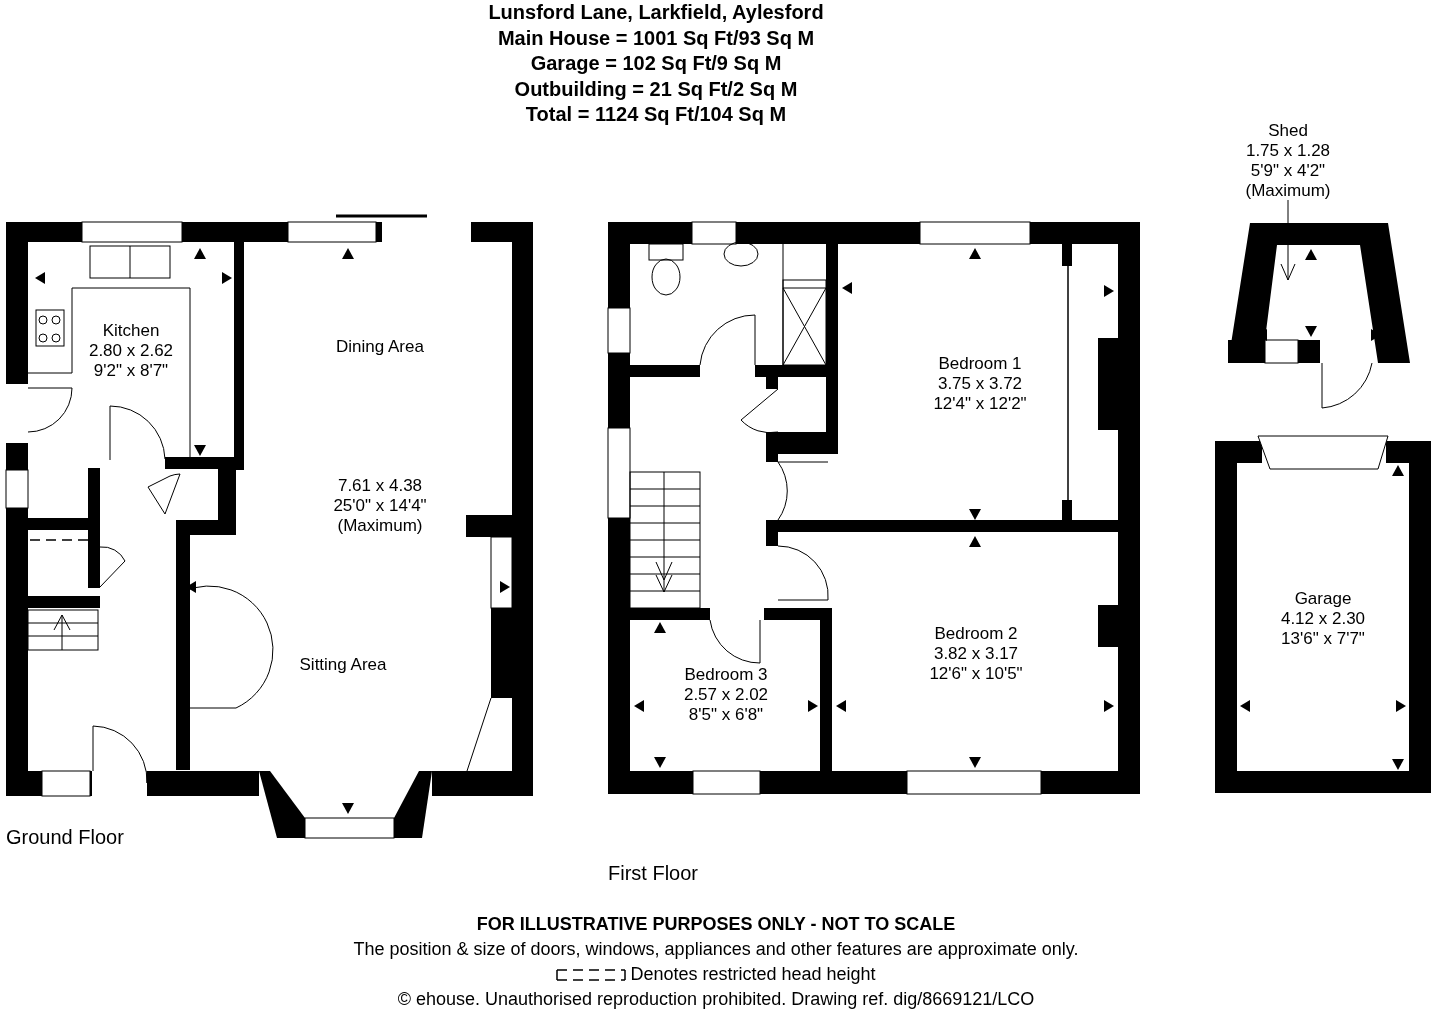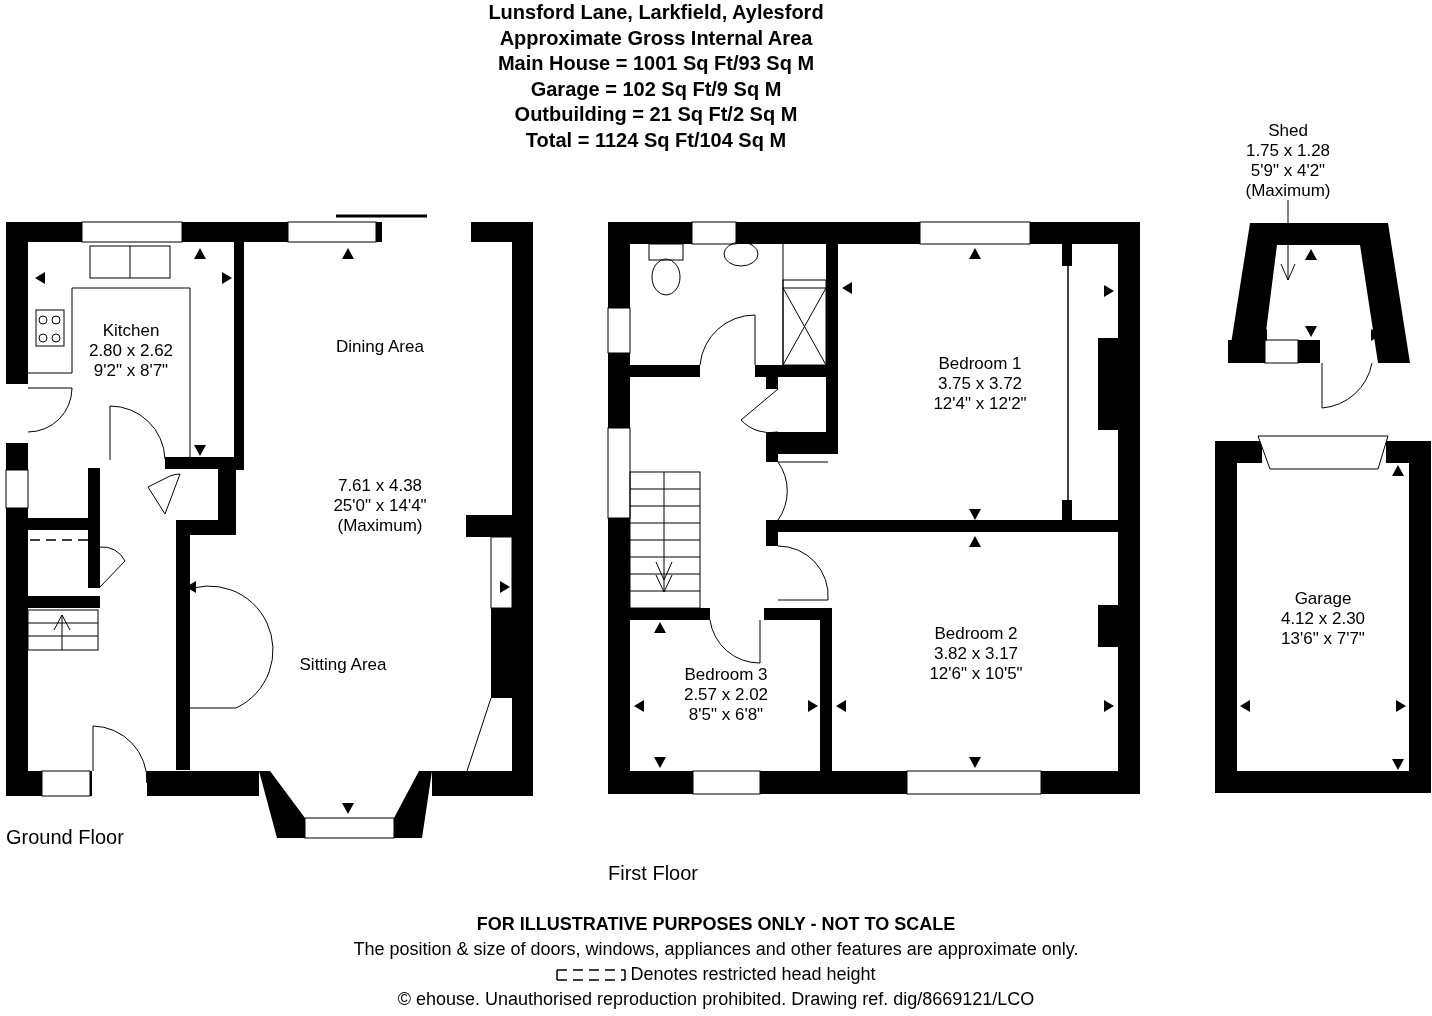--- a/index.html
+++ b/index.html
@@ -15,21 +15,20 @@
   .room-label { position: absolute; text-align: center; font-size: 17px; line-height: 20px; transform: translateX(-50%); white-space: nowrap; }
   .floor-label { position: absolute; font-weight: normal; font-size: 20px; }
   .footer { position: absolute; left: 0; top: 912px; width: 1432px; text-align: center; font-size: 18px; line-height: 25px; }
   .footer .f-bold { font-weight: bold; }
 </style>
 </head>
 <body>
 
 <div class="header">
   <div>Lunsford Lane, Larkfield, Aylesford</div>
-  <div>Approximate Gross Internal Area</div>
   <div>Main House = 1001 Sq Ft/93 Sq M</div>
   <div>Garage = 102 Sq Ft/9 Sq M</div>
   <div>Outbuilding = 21 Sq Ft/2 Sq M</div>
   <div>Total = 1124 Sq Ft/104 Sq M</div>
 </div>
 
 <svg id="plan" width="1432" height="1016" viewBox="0 0 1432 1016">
 
   <g>
 

